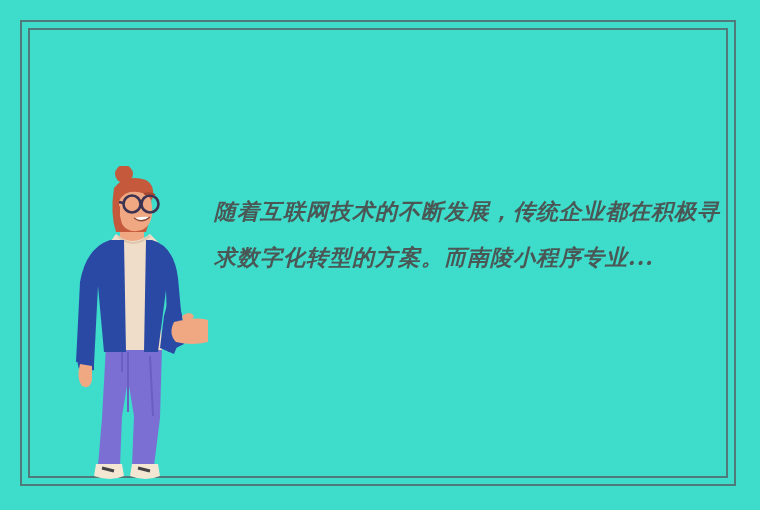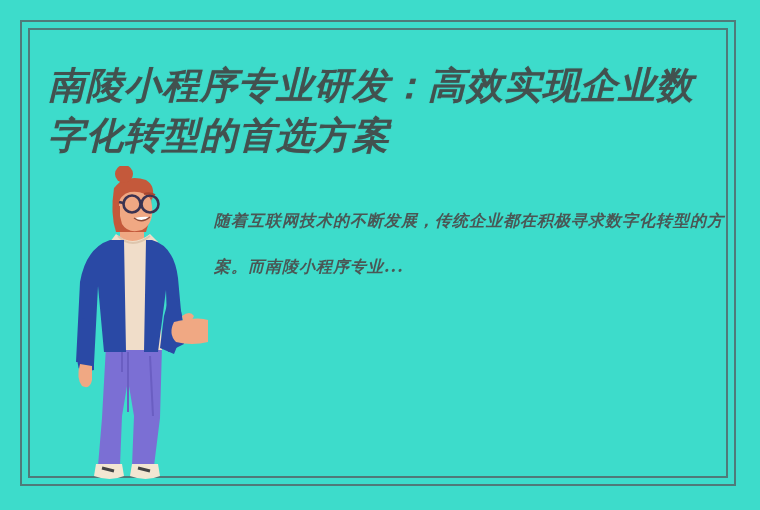--- a/index.html
+++ b/index.html
@@ -53,24 +53,24 @@
     font-weight: 700;
     font-style: italic;
     font-family: "DejaVu Serif", "Liberation Serif", serif;
     white-space: pre-wrap;
     text-shadow: 0 0 1px rgba(66,81,79,0.45);
   }
   
   .excerpt {
     position: absolute;
     left: 214px;
-    top: 198px;
+    top: 188px;
     width: 516px;
     color: #4a5755;
-    font-size: 16px;
+    font-size: 22px;
     line-height: 46px;
     letter-spacing: 1px;
     font-weight: 700;
     font-style: italic;
     font-family: "DejaVu Serif", "Liberation Serif", serif;
     white-space: pre-wrap;
   }
   
   .illustration {
     position: absolute;
@@ -82,21 +82,20 @@
   .illustration svg { display: block; width: 150px; height: 320px; }
 </style>
 </head>
 <body>
 
 <div class="poster">
 
   <div class="frame-outer"></div>
   <div class="frame-inner"></div>
 
-  <div class="headline">南陵小程序专业研发：高效实现企业数字化转型的首选方案</div>
 
   <div class="excerpt">随着互联网技术的不断发展，传统企业都在积极寻求数字化转型的方案。而南陵小程序专业...</div>
 
   <div class="illustration">
     <svg viewBox="0 0 150 320" xmlns="http://www.w3.org/2000/svg">
 
       <path d="M48 180 L104 180 L102 252 L96 300 L74 300 L76 250 L70 214 L64 250 L62 300 L40 300 L44 252 Z" fill="#7b6fd4"></path>
       <path d="M70 186 L70 246" stroke="#6a5ec2" stroke-width="2" fill="none"></path>
       <path d="M92 190 L95 250" stroke="#6a5ec2" stroke-width="2" fill="none"></path>
       <path d="M64 186 L64 206" stroke="#6a5ec2" stroke-width="2" fill="none"></path>

